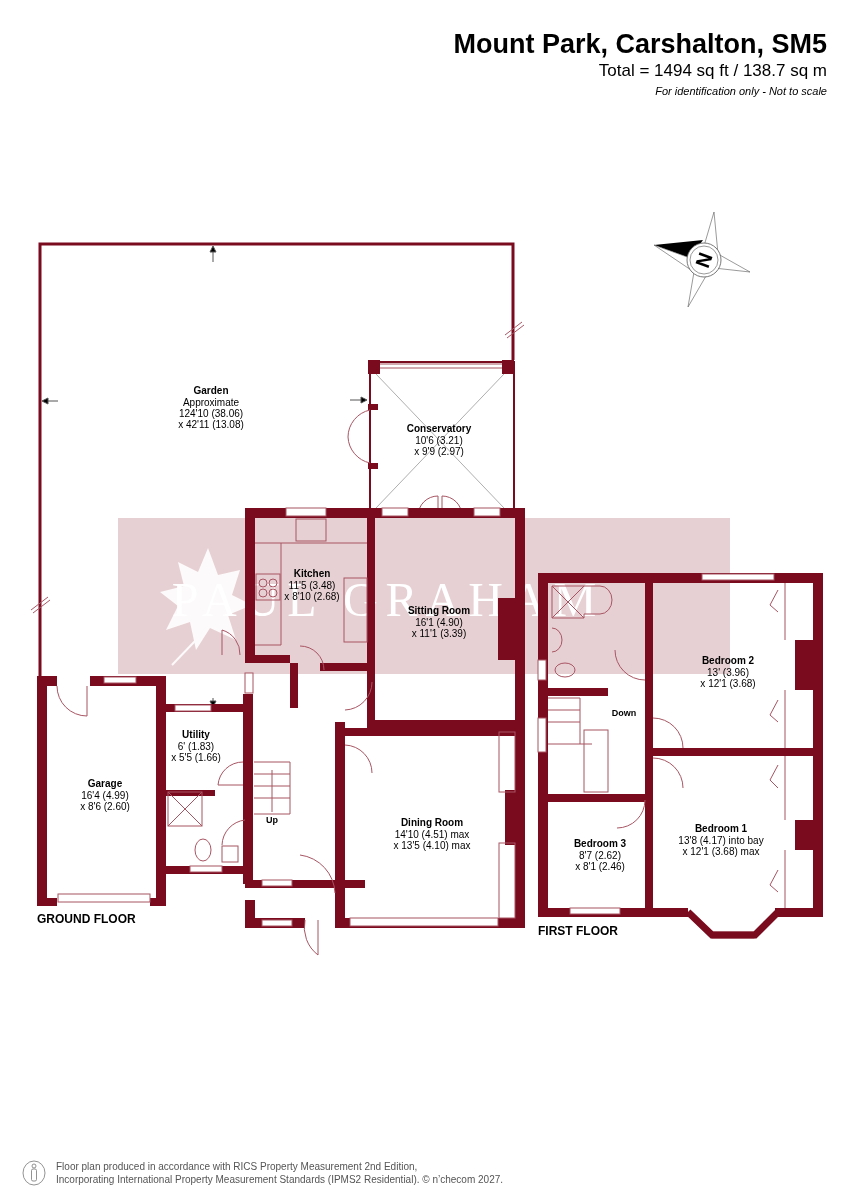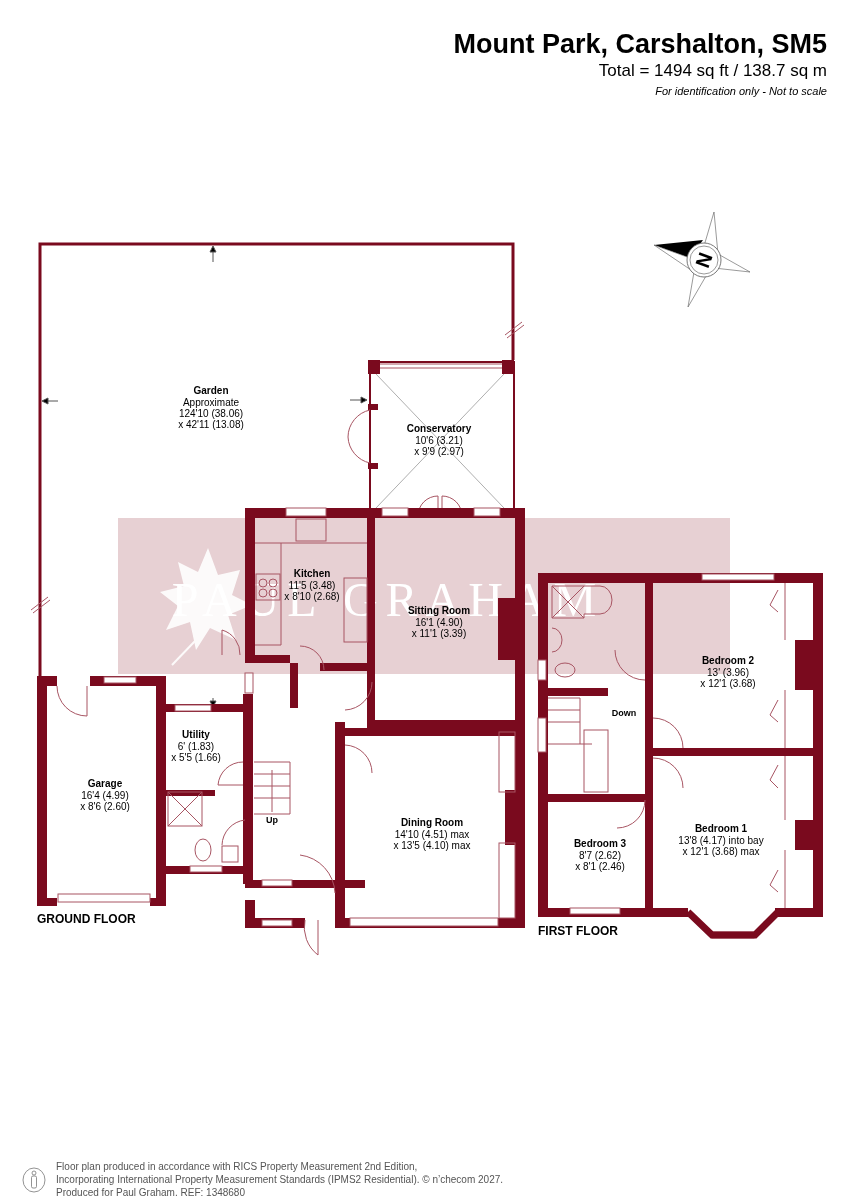--- a/index.html
+++ b/index.html
@@ -268,15 +268,14 @@
 
 <div class="footer">
   <svg class="footer-icon" viewBox="0 0 24 26">
     <ellipse cx="12" cy="13" rx="11" ry="12" fill="none" stroke="#777" stroke-width="0.8"></ellipse>
     <circle cx="12" cy="6" r="2" fill="none" stroke="#777" stroke-width="0.8"></circle>
     <rect x="9.5" y="9" width="5" height="12" rx="1.5" fill="none" stroke="#777" stroke-width="0.8"></rect>
   </svg>
   <div class="footer-text">
     <div>Floor plan produced in accordance with RICS Property Measurement 2nd Edition,</div>
     <div>Incorporating International Property Measurement Standards (IPMS2 Residential).   © n’checom 2027.</div>
-    <div>Produced for Paul Graham.   REF: 1348680</div>
   </div>
 </div>
 
 </body></html>

